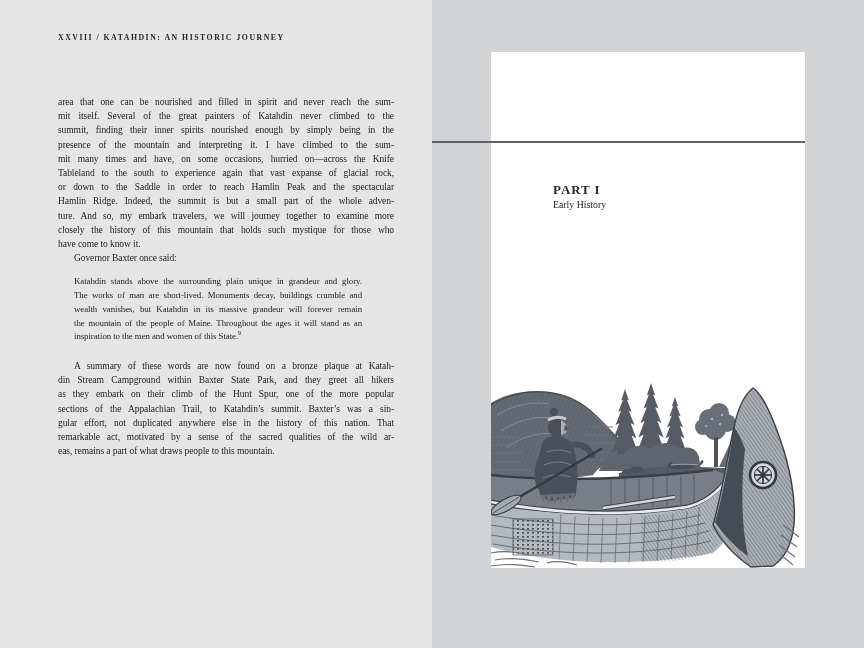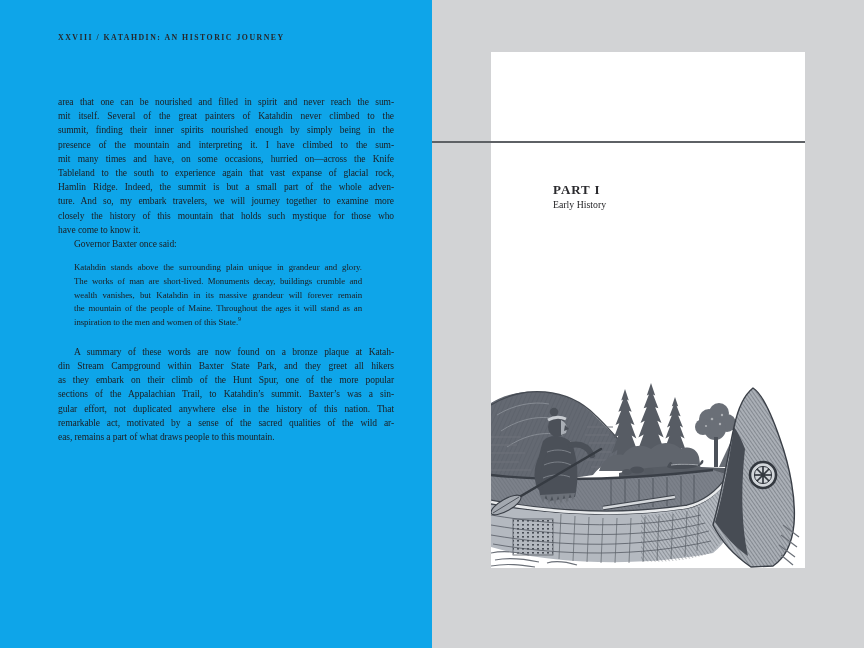--- a/index.html
+++ b/index.html
@@ -1,19 +1,19 @@
 <!DOCTYPE html>
 <html><head>
 <meta charset="utf-8">
 <style>
   html,body{margin:0;padding:0;background:#ffffff;}
   .spread{position:relative;width:864px;height:648px;overflow:hidden;
           font-family:"Liberation Serif", serif;color:#1d1d20;}
   
-  .page-left{position:absolute;left:0;top:0;width:432px;height:648px;background:#0ea5e9;}
+  .page-left{position:absolute;left:0;top:0;width:432px;height:648px;background:#e5e5e5;}
   .running-header{position:absolute;left:58px;top:33px;font-size:7.8px;font-weight:600;
                   letter-spacing:1.5px;color:#27272a;white-space:nowrap;}
   .text-block{position:absolute;left:58px;top:55px;width:336px;margin-top:40px;}
   .bl{font-size:9.5px;line-height:14.2px;letter-spacing:-0.08px;white-space:nowrap;}
   .ql{font-size:8.8px;line-height:13.7px;letter-spacing:-0.05px;white-space:nowrap;}
   .j{text-align:justify;text-align-last:justify;}
   .ind{text-indent:16px;}
   .quote{margin:10px 0 15px 16px;width:288px;}
   .fn{font-size:6px;vertical-align:super;line-height:0;}
   
@@ -33,20 +33,21 @@
   <section class="page-left">
     <header class="running-header">XXVIII / KATAHDIN: AN HISTORIC JOURNEY</header>
 
     <div class="text-block">
       <div class="bl j">area that one can be nourished and filled in spirit and never reach the sum-</div>
       <div class="bl j">mit itself. Several of the great painters of Katahdin never climbed to the</div>
       <div class="bl j">summit, finding their inner spirits nourished enough by simply being in the</div>
       <div class="bl j">presence of the mountain and interpreting it. I have climbed to the sum-</div>
       <div class="bl j">mit many times and have, on some occasions, hurried on—across the Knife</div>
       <div class="bl j">Tableland to the south to experience again that vast expanse of glacial rock,</div>
+      <div class="bl j">or down to the Saddle in order to reach Hamlin Peak and the spectacular</div>
       <div class="bl j">Hamlin Ridge. Indeed, the summit is but a small part of the whole adven-</div>
       <div class="bl j">ture. And so, my embark travelers, we will journey together to examine more</div>
       <div class="bl j">closely the history of this mountain that holds such mystique for those who</div>
       <div class="bl">have come to know it.</div>
 
       <div class="bl ind">Governor Baxter once said:</div>
 
       <div class="quote">
         <div class="ql j">Katahdin stands above the surrounding plain unique in grandeur and glory.</div>
         <div class="ql j">The works of man are short-lived. Monuments decay, buildings crumble and</div>

